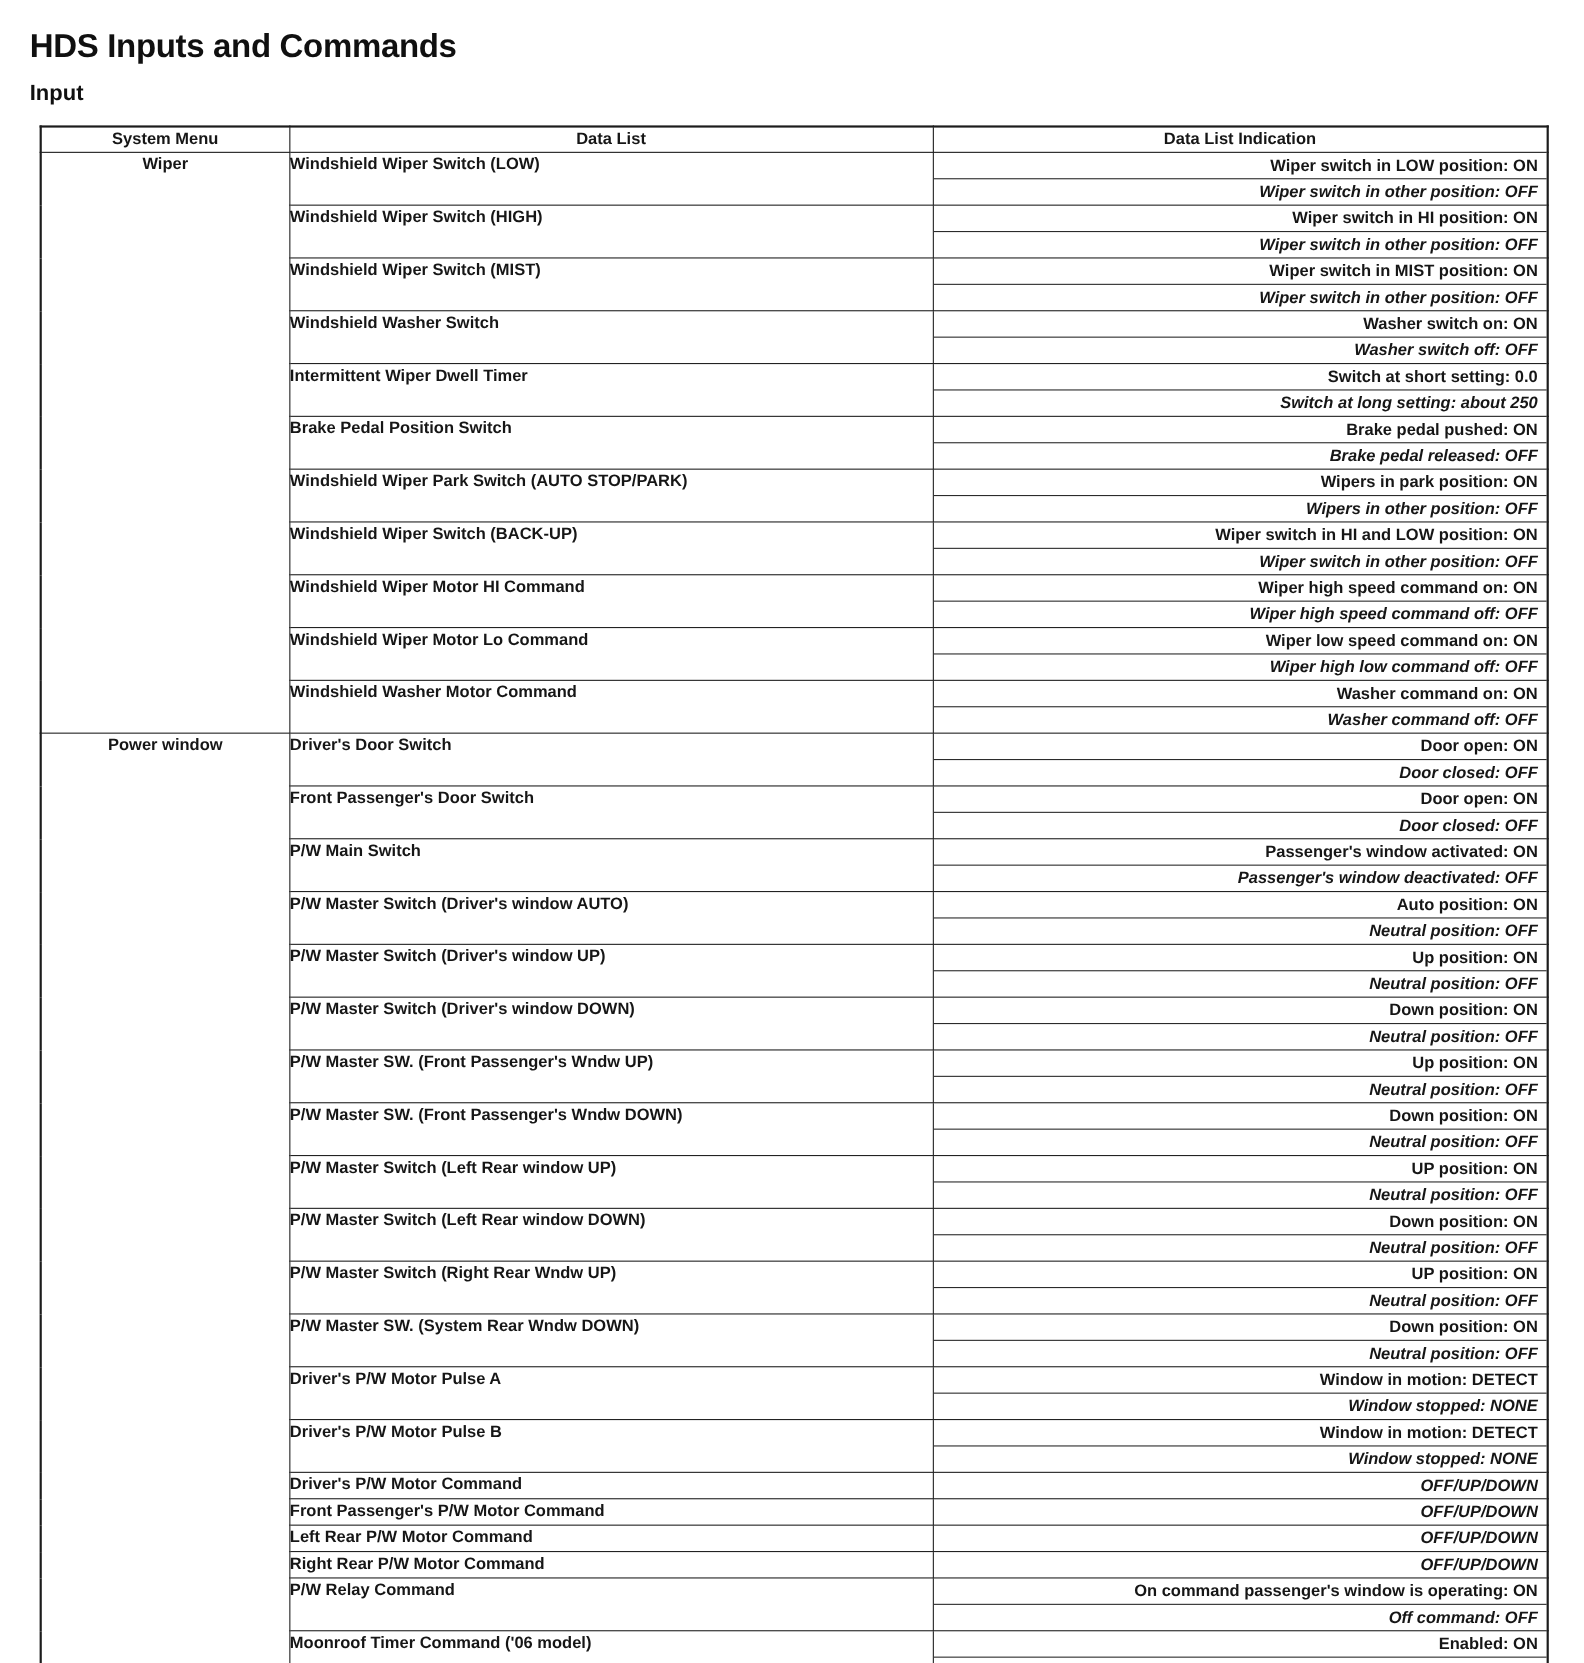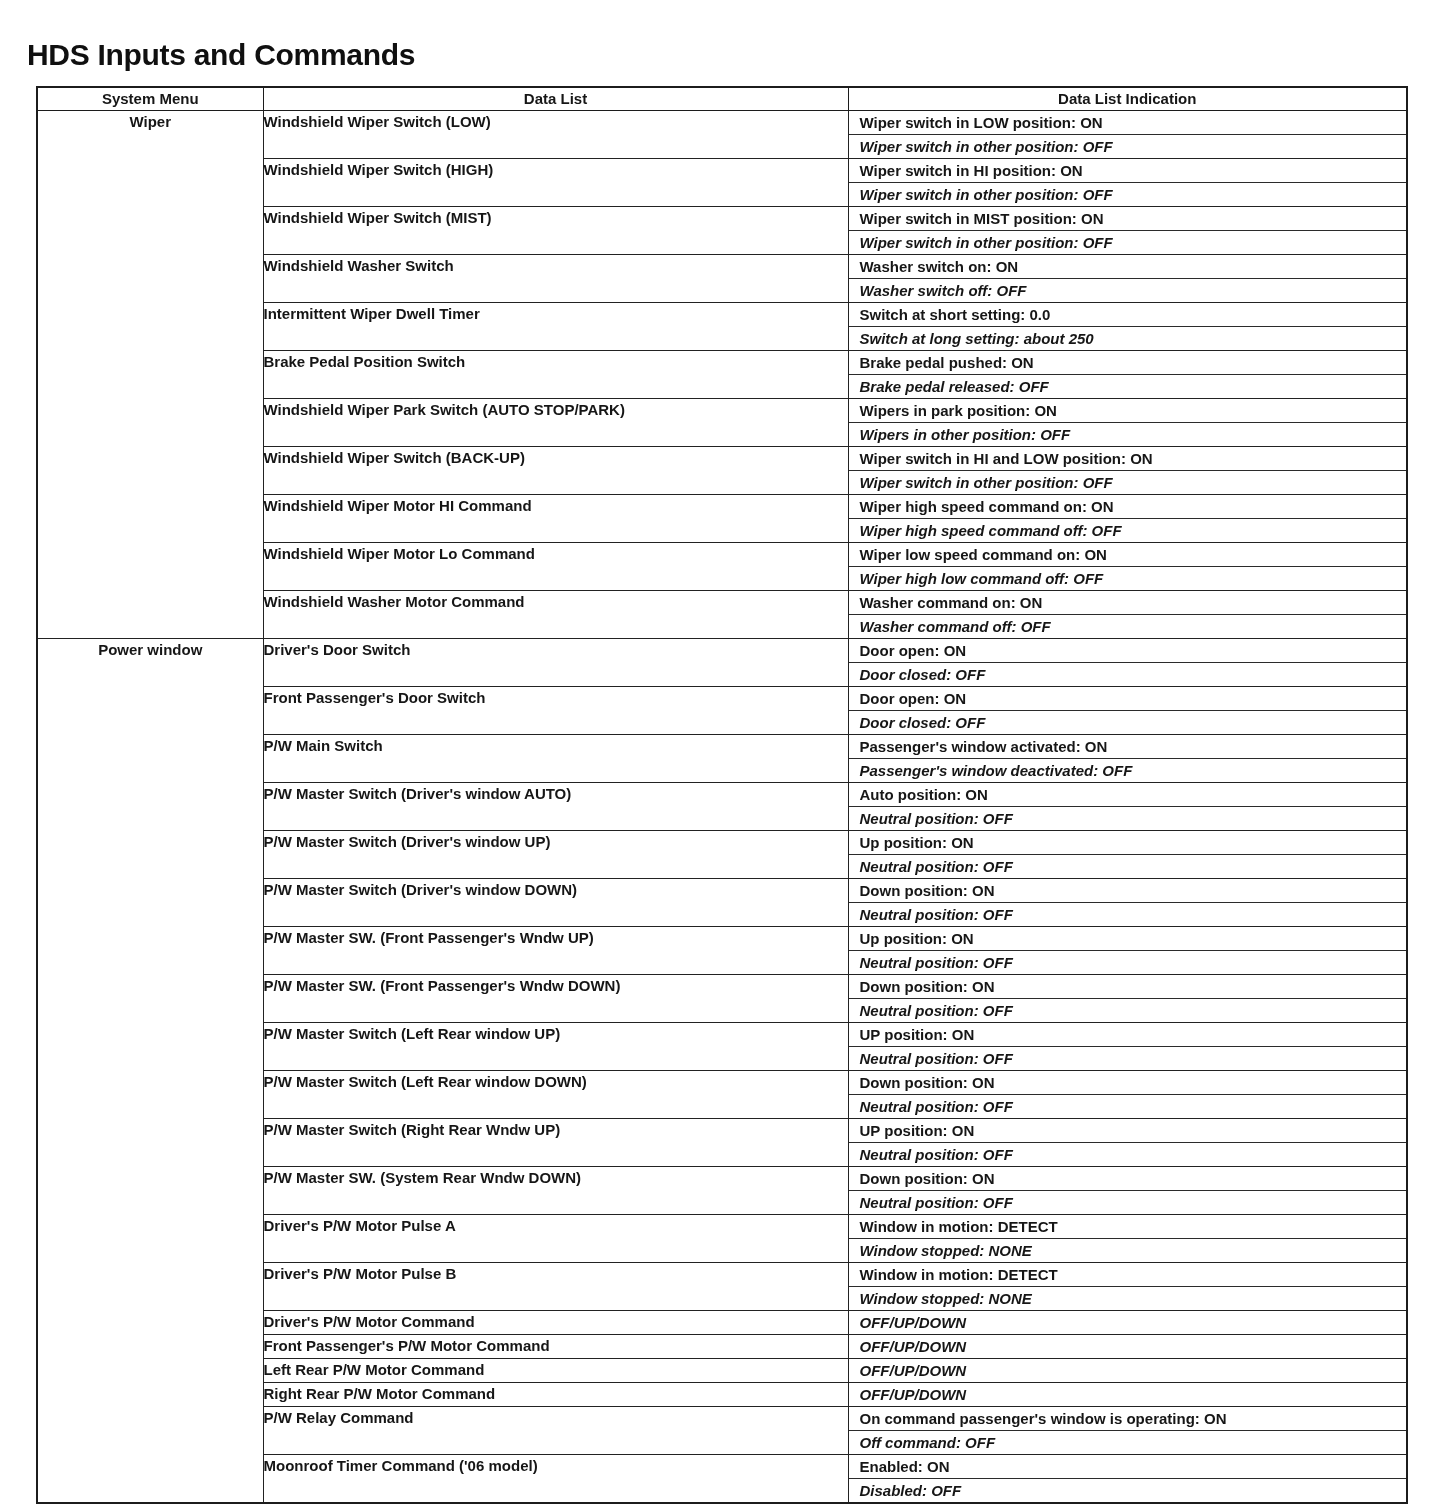--- a/index.html
+++ b/index.html
@@ -13,21 +13,21 @@
   }
   .page {
     width: 1440px;
     min-height: 1512px;
     padding: 18px 36px 14px 27px;
   }
   .doc-title {
     font-size: 30px;
     font-weight: bold;
     letter-spacing: -0.3px;
-    margin: 20px 0 14px 0;
+    margin: 8px 0 14px 0;
     color: #101010;
   }
   .doc-subtitle {
     font-size: 20px;
     font-weight: bold;
     margin: 0 0 17px 0;
     color: #101010;
   }
   table.hds-table {
     border-collapse: collapse;
@@ -63,31 +63,33 @@
   td.indication-cell {
     padding: 0;
   }
   .indication-line {
     line-height: 22px;
     min-height: 23px;
     padding: 1px 8px 0 11px;
     border-bottom: 1px solid #2b2b2b;
     white-space: nowrap;
     overflow: hidden;
+    text-align: right;
   }
   .indication-line:last-child {
     border-bottom: none;
     font-style: italic;
   }
 </style>
 </head>
 <body>
 
 <div class="page">
   <h1 class="doc-title">HDS Inputs and Commands</h1>
+  <h2 class="doc-subtitle">Input</h2>
 
   <table class="hds-table">
     <colgroup>
       <col style="width:226px">
       <col style="width:585px">
       <col style="width:559px">
     </colgroup>
     <thead>
       <tr>
         <th>System Menu</th>

